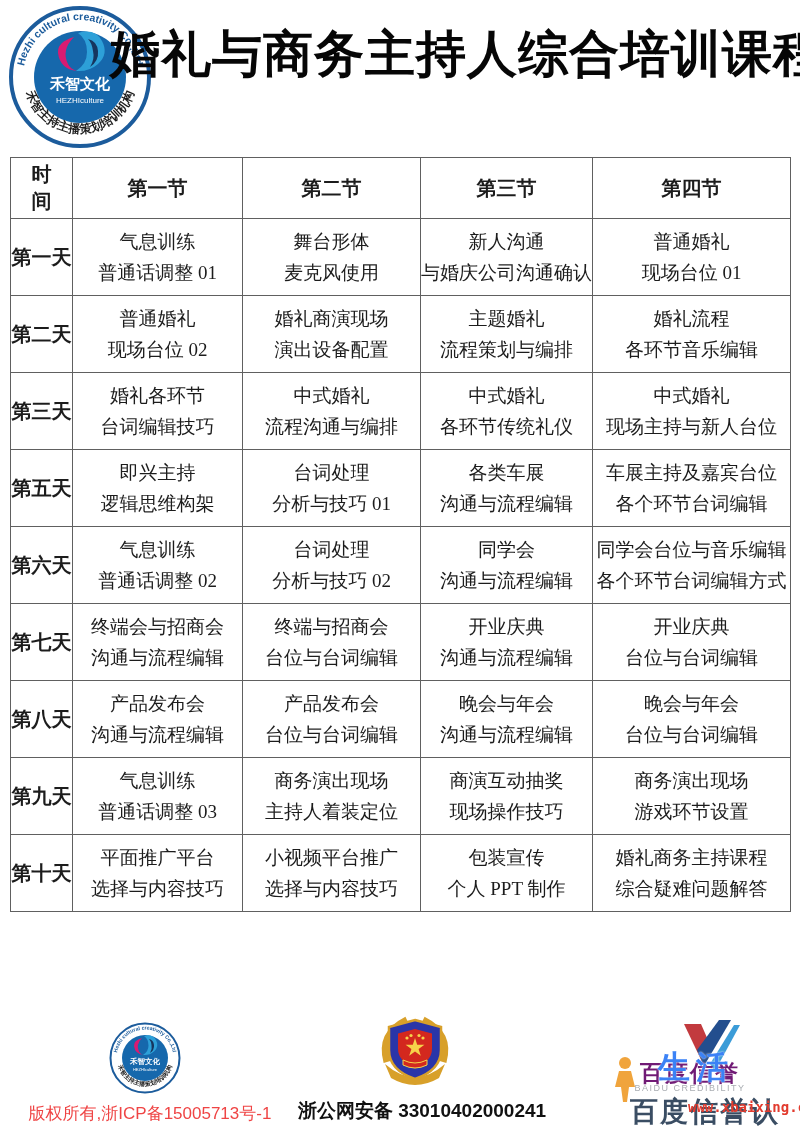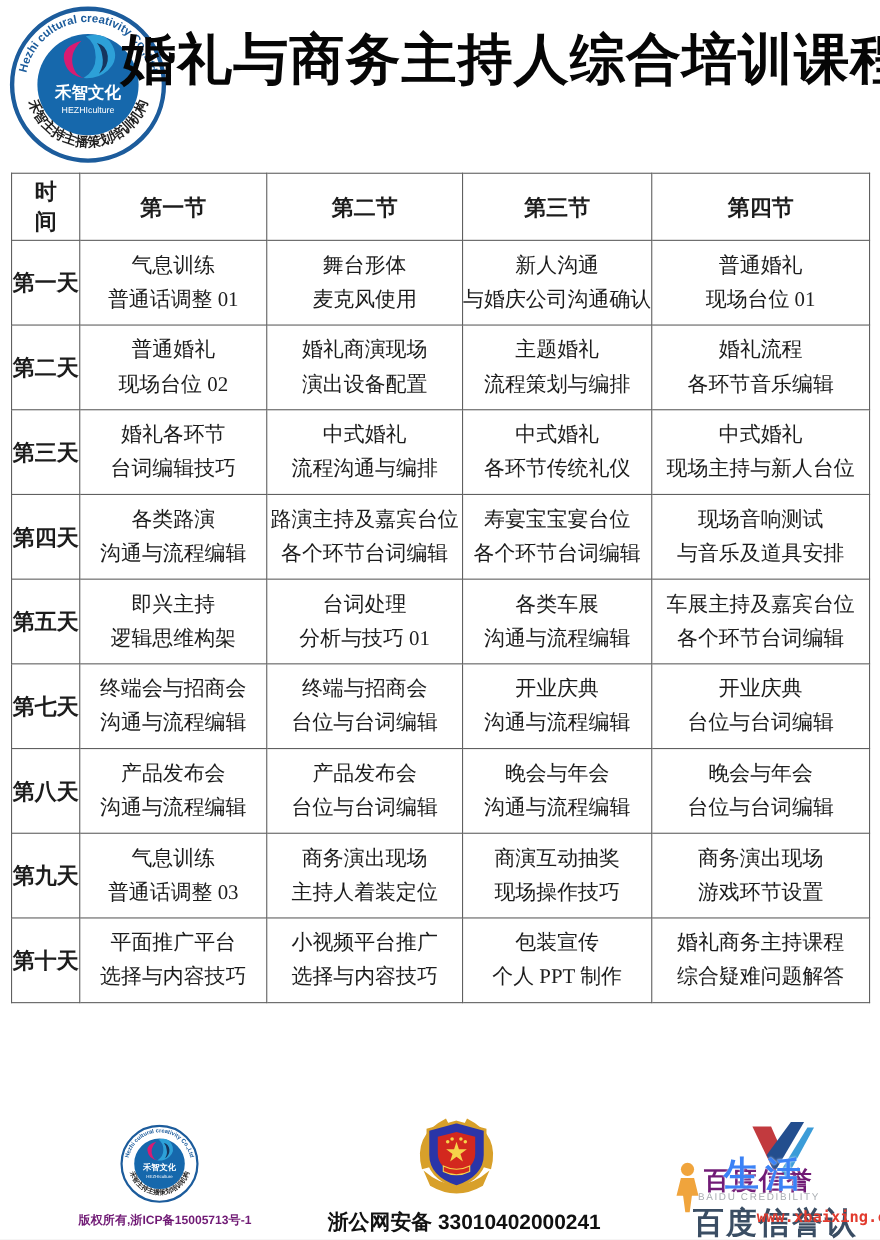--- a/index.html
+++ b/index.html
@@ -21,21 +21,21 @@
   .course-table thead th{height:60px;font-size:20px;font-weight:600;}
   .course-table tbody tr{height:77px;}
   .course-table tbody th{font-size:20px;font-weight:600;margin-left:32px;}
   .col-time{letter-spacing:10px;padding-left:10px !important;}
   .cell-line{line-height:31px;font-size:19px;}
 
   
   .footer-left-logo{position:absolute;left:109px;top:1022px;}
   .copyright{position:absolute;left:25px;top:1102px;width:250px;text-align:center;
              font-family:"Liberation Sans","DejaVu Sans",sans-serif;
-             font-size:11px;color:#701a75;font-weight:bold;}
+             font-size:17px;color:#ef4444;}
   .police-badge{position:absolute;left:373px;top:1012px;}
   .police-caption{position:absolute;left:292px;top:1098px;width:260px;text-align:center;
              font-family:"Liberation Sans","DejaVu Sans",sans-serif;
              font-size:19px;font-weight:bold;color:#111;}
   .baidu-logo{position:absolute;left:678px;top:1016px;}
   .baidu-cn{position:absolute;left:630px;top:1058px;width:120px;text-align:center;
              font-family:"Liberation Sans","DejaVu Sans",sans-serif;
              font-size:23px;font-weight:bold;color:#701a75;letter-spacing:2px;}
   .baidu-en{position:absolute;left:624px;top:1083px;width:132px;text-align:center;
              font-family:"Liberation Sans","DejaVu Sans",sans-serif;
@@ -184,55 +184,55 @@
           <td>
             <div class="cell-line">中式婚礼</div>
             <div class="cell-line">各环节传统礼仪</div>
           </td>
           <td>
             <div class="cell-line">中式婚礼</div>
             <div class="cell-line">现场主持与新人台位</div>
           </td>
         </tr>
         <tr>
-          <th>第四天</th>
-          <td>
-            <div class="cell-line">各类路演</div>
-            <div class="cell-line">沟通与流程编辑</div>
-          </td>
-          <td>
-            <div class="cell-line">路演主持及嘉宾台位</div>
-            <div class="cell-line">各个环节台词编辑</div>
-          </td>
-          <td>
-            <div class="cell-line">寿宴宝宝宴台位</div>
-            <div class="cell-line">各个环节台词编辑</div>
-          </td>
-          <td>
-            <div class="cell-line">现场音响测试</div>
-            <div class="cell-line">与音乐及道具安排</div>
-          </td>
-        </tr>
-        <tr>
           <th>第五天</th>
           <td>
             <div class="cell-line">即兴主持</div>
             <div class="cell-line">逻辑思维构架</div>
           </td>
           <td>
             <div class="cell-line">台词处理</div>
             <div class="cell-line">分析与技巧 01</div>
           </td>
           <td>
             <div class="cell-line">各类车展</div>
             <div class="cell-line">沟通与流程编辑</div>
           </td>
           <td>
             <div class="cell-line">车展主持及嘉宾台位</div>
             <div class="cell-line">各个环节台词编辑</div>
+          </td>
+        </tr>
+        <tr>
+          <th>第六天</th>
+          <td>
+            <div class="cell-line">气息训练</div>
+            <div class="cell-line">普通话调整 02</div>
+          </td>
+          <td>
+            <div class="cell-line">台词处理</div>
+            <div class="cell-line">分析与技巧 02</div>
+          </td>
+          <td>
+            <div class="cell-line">同学会</div>
+            <div class="cell-line">沟通与流程编辑</div>
+          </td>
+          <td>
+            <div class="cell-line">同学会台位与音乐编辑</div>
+            <div class="cell-line">各个环节台词编辑方式</div>
           </td>
         </tr>
         <tr>
           <th>第七天</th>
           <td>
             <div class="cell-line">终端会与招商会</div>
             <div class="cell-line">沟通与流程编辑</div>
           </td>
           <td>
             <div class="cell-line">终端与招商会</div>

